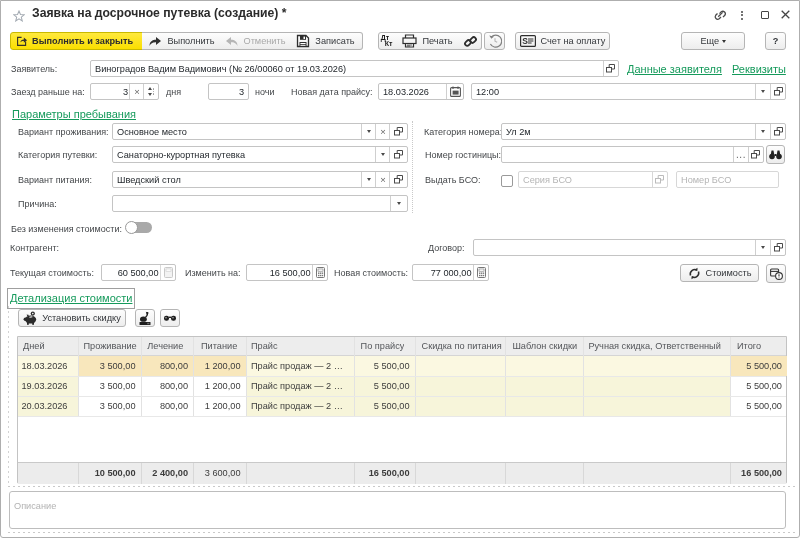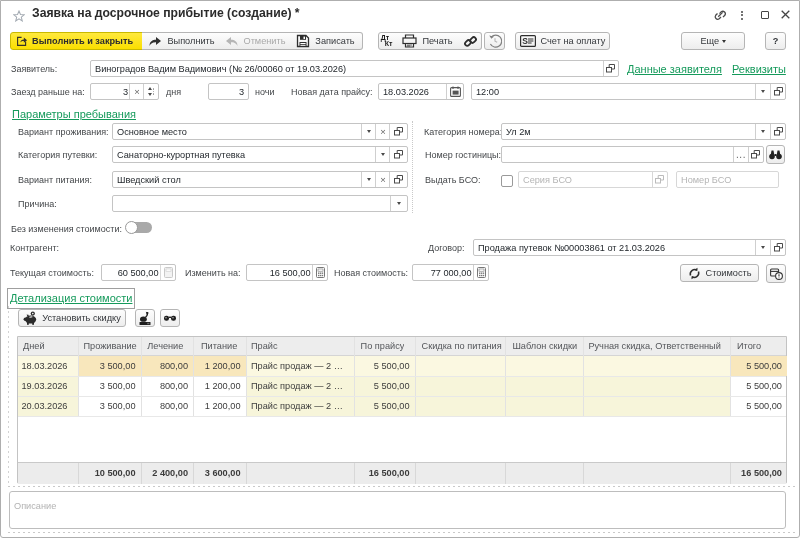--- a/index.html
+++ b/index.html
@@ -17,21 +17,21 @@
 svg{display:block}
 .cell{position:absolute;font-size:9.2px;color:#3c3c3c;line-height:20px;white-space:nowrap;overflow:hidden}
 .num{text-align:right}
 </style></head>
 <body>
 <div id="win">
 
 <svg class="ab" style="left:12px;top:9px" width="12" height="12" viewBox="0 0 14 14">
       <path d="M7 1.2 L8.7 5.3 L13 5.6 L9.7 8.4 L10.8 12.8 L7 10.4 L3.2 12.8 L4.3 8.4 L1 5.6 L5.3 5.3 Z" fill="none" stroke="#a4abb3" stroke-width="1.2"></path>
     </svg>
-<div class="ab" style="left:31px;top:5px;font-size:12.2px;font-weight:bold;color:#2b2b2b">Заявка на досрочное прибытие (создание) *</div>
+<div class="ab" style="left:31px;top:5px;font-size:12.2px;font-weight:bold;color:#2b2b2b">Заявка на досрочное путевка (создание) *</div>
 <svg class="ab" style="left:711px;top:8px" width="14" height="13" viewBox="0 0 14 13">
       <g fill="none" stroke="#4a4a4a" stroke-width="1.3">
         <path d="M6.2 7.8 L10.6 3.4"></path>
         <path d="M7.5 4.6 L9.3 2.8 a2.5 2.5 0 0 1 3.5 3.5 L11 8.1"></path>
         <path d="M6.6 5 L4.8 6.8 a2.5 2.5 0 0 0 3.5 3.5 L10.1 8.5" transform="translate(-1.1,-0.5)"></path>
       </g>
     </svg>
 <div class="ab" style="left:739.5px;top:10px;width:3px">
 <div style="width:2.2px;height:2.2px;border-radius:50%;background:#454545;margin:0 0 1.1px 0"></div>
 <div style="width:2.2px;height:2.2px;border-radius:50%;background:#454545;margin:0 0 1.1px 0"></div>
@@ -267,21 +267,20 @@
         <svg width="9" height="9" viewBox="0 0 9 9">
           <rect x="0.5" y="3.5" width="5" height="4.5" fill="#fff" stroke="#bbb"></rect>
           <path d="M3.2 3.5 V0.5 H8.5 V5 H5.6" fill="none" stroke="#bbb"></path>
         </svg>
       </div>
 </div>
 
 <div class="lbl" style="left:9px;top:239px">Контрагент:</div>
 <div class="lbl" style="left:427px;top:239px">Договор:</div>
 <div class="inp" style="left:472px;top:238px;width:313px">
-  <div class="tx">Продажа путевок №00003861 от 21.03.2026</div>
   <div class="seg" style="right:14px;width:15.5px">
         <span class="car"></span>
       </div>
   <div class="seg" style="right:0;width:14px">
         <svg width="9" height="9" viewBox="0 0 9 9">
           <rect x="0.5" y="3.5" width="5" height="4.5" fill="#fff" stroke="#4a4a4a"></rect>
           <path d="M3.2 3.5 V0.5 H8.5 V5 H5.6" fill="none" stroke="#4a4a4a"></path>
         </svg>
       </div>
 </div>
@@ -445,21 +444,21 @@
     <div class="ab" style="left:122.5px;top:0;width:0;height:21px;border-left:1px solid #d8d8d8"></div>
     <div class="ab" style="left:175px;top:0;width:0;height:21px;border-left:1px solid #d8d8d8"></div>
     <div class="ab" style="left:227.5px;top:0;width:0;height:21px;border-left:1px solid #d8d8d8"></div>
     <div class="ab" style="left:336.3px;top:0;width:0;height:21px;border-left:1px solid #d8d8d8"></div>
     <div class="ab" style="left:396.6px;top:0;width:0;height:21px;border-left:1px solid #d8d8d8"></div>
     <div class="ab" style="left:487.3px;top:0;width:0;height:21px;border-left:1px solid #d8d8d8"></div>
     <div class="ab" style="left:565px;top:0;width:0;height:21px;border-left:1px solid #d8d8d8"></div>
     <div class="ab" style="left:711.8px;top:0;width:0;height:21px;border-left:1px solid #d8d8d8"></div>
     <div class="cell num" style="left:60px;top:0;width:57.5px;font-weight:bold;line-height:21px">10 500,00</div>
     <div class="cell num" style="left:122.5px;top:0;width:47.5px;font-weight:bold;line-height:21px">2 400,00</div>
-    <div class="cell num" style="left:175px;top:0;width:47.5px;font-weight:bold;line-height:21px">3 600,00</div>
+    <div class="cell num" style="left:175px;top:0;width:47.5px;font-weight:normal;line-height:21px">3 600,00</div>
     <div class="cell num" style="left:336.3px;top:0;width:55.30000000000001px;font-weight:bold;line-height:21px">16 500,00</div>
     <div class="cell num" style="left:711.8px;top:0;width:52.200000000000045px;font-weight:bold;line-height:21px">16 500,00</div>
   </div>
 </div>
 
 <div class="ab" style="left:7px;top:305px;width:1px;height:181px;background:repeating-linear-gradient(180deg,#d2d2d2 0 2px,transparent 2px 5px)"></div>
 <div class="ab" style="left:7px;top:485px;width:787px;height:1px;background:repeating-linear-gradient(90deg,#c9c9c9 0 2px,transparent 2px 5px)"></div>
 <div class="ab" style="left:7px;top:531px;width:787px;height:1px;background:repeating-linear-gradient(90deg,#c9c9c9 0 2px,transparent 2px 5px)"></div>
 
 <div class="ab" style="left:8px;top:490px;width:777px;height:38px;border:1px solid #bdbdbd;border-radius:3px;box-sizing:border-box">

